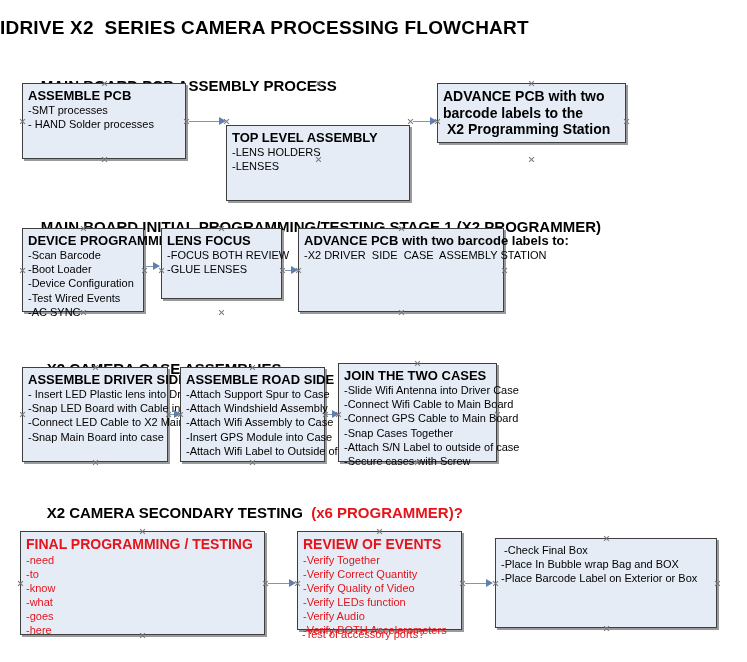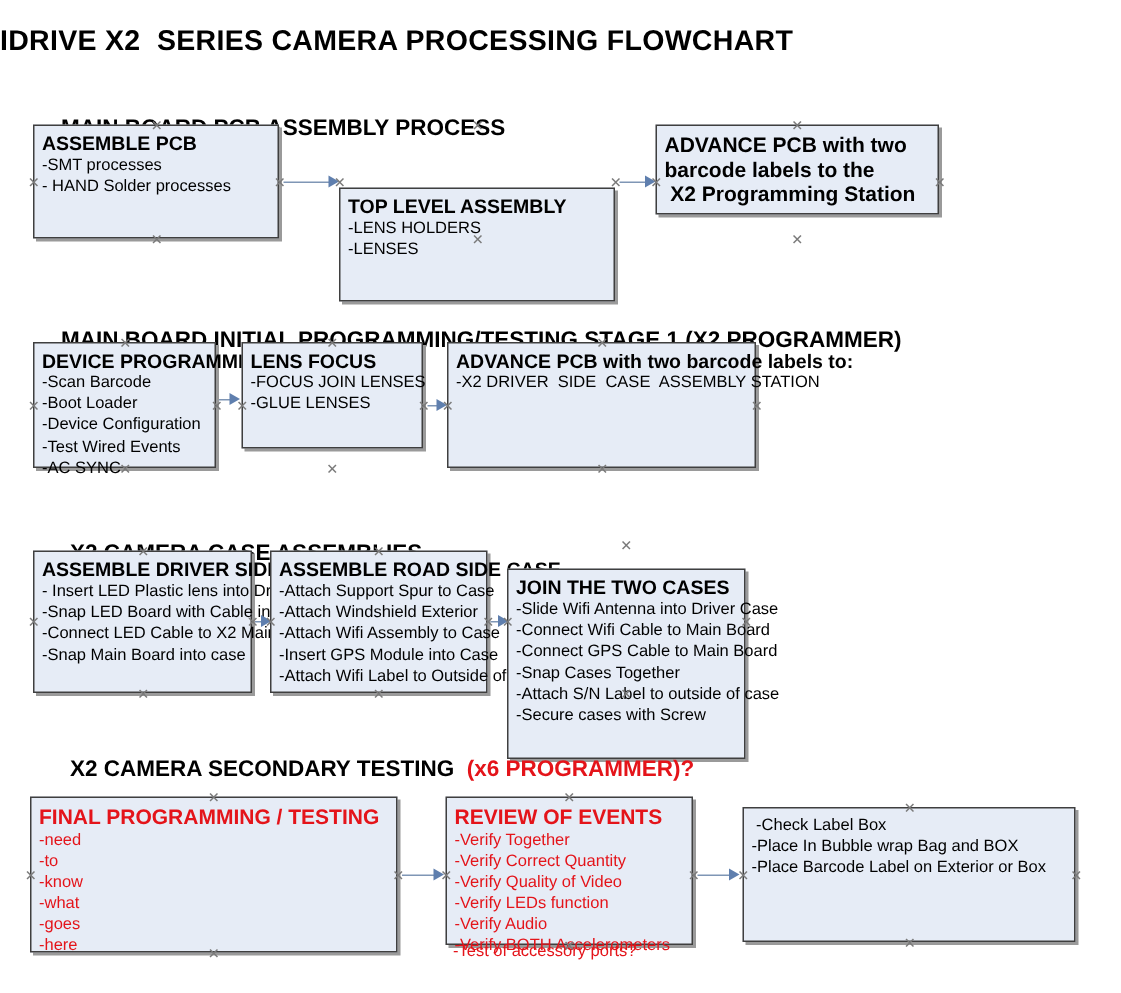--- a/index.html
+++ b/index.html
@@ -177,21 +177,21 @@
   <div class="handle" style="left:83px; top:312px;"></div>
   <div class="handle" style="left:22px; top:270px;"></div>
   <div class="handle" style="left:144px; top:270px;"></div>
 
   <div class="arrow-line" style="left:146px; top:266px; width:8px;"></div>
   <div class="arrow-head" style="left:153px; top:266px;"></div>
 
   <div class="node" style="left:161px; top:228px; width:121px; height:71px;">
     <div class="body">
       <div class="head">LENS FOCUS</div>
-      <div class="line">-FOCUS JOIN LENSES</div>
+      <div class="line">-FOCUS BOTH REVIEW</div>
       <div class="line">-GLUE LENSES</div>
     </div>
   </div>
   <div class="handle" style="left:221px; top:228px;"></div>
   <div class="handle" style="left:221px; top:312px;"></div>
   <div class="handle" style="left:161px; top:270px;"></div>
   <div class="handle" style="left:282px; top:270px;"></div>
 
   <div class="arrow-line" style="left:285px; top:270px; width:7px;"></div>
   <div class="arrow-head" style="left:291px; top:270px;"></div>
@@ -225,35 +225,35 @@
   <div class="handle" style="left:22px; top:414px;"></div>
   <div class="handle" style="left:168px; top:414px;"></div>
 
   <div class="arrow-line" style="left:170px; top:414px; width:6px;"></div>
   <div class="arrow-head" style="left:174px; top:414px;"></div>
 
   <div class="node" style="left:180px; top:367px; width:145px; height:95px;">
     <div class="body">
       <div class="head">ASSEMBLE ROAD SIDE CASE</div>
       <div class="line">-Attach Support Spur to Case</div>
-      <div class="line">-Attach Windshield Exterior</div>
+      <div class="line">-Attach Windshield Assembly</div>
       <div class="line">-Attach Wifi Assembly to Case</div>
       <div class="line">-Insert GPS Module into Case</div>
       <div class="line">-Attach Wifi Label to Outside of Case</div>
     </div>
   </div>
   <div class="handle" style="left:252px; top:367px;"></div>
   <div class="handle" style="left:252px; top:462px;"></div>
   <div class="handle" style="left:180px; top:414px;"></div>
   <div class="handle" style="left:325px; top:414px;"></div>
 
   <div class="arrow-line" style="left:327px; top:414px; width:7px;"></div>
   <div class="arrow-head" style="left:332px; top:414px;"></div>
 
-  <div class="node" style="left:338px; top:379px; width:159px; height:127px;">
+  <div class="node" style="left:338px; top:363px; width:159px; height:99px;">
     <div class="body">
       <div class="head">JOIN THE TWO CASES</div>
       <div class="line">-Slide Wifi Antenna into Driver Case</div>
       <div class="line">-Connect Wifi Cable to Main Board</div>
       <div class="line">-Connect GPS Cable to Main Board</div>
       <div class="line">-Snap Cases Together</div>
       <div class="line">-Attach S/N Label to outside of case</div>
       <div class="line">-Secure cases with Screw</div>
     </div>
   </div>
@@ -300,21 +300,21 @@
   <div class="handle" style="left:379px; top:531px;"></div>
   <div class="handle" style="left:379px; top:630px;"></div>
   <div class="handle" style="left:297px; top:583px;"></div>
   <div class="handle" style="left:462px; top:583px;"></div>
 
   <div class="arrow-line" style="left:465px; top:583px; width:22px;"></div>
   <div class="arrow-head" style="left:486px; top:583px;"></div>
 
   <div class="node" style="left:495px; top:538px; width:222px; height:90px;">
     <div class="body">
-      <div class="line"> -Check Label Box</div>
+      <div class="line"> -Check Final Box</div>
       <div class="line">-Place In Bubble wrap Bag and BOX</div>
       <div class="line">-Place Barcode Label on Exterior or Box</div>
     </div>
   </div>
   <div class="handle" style="left:606px; top:538px;"></div>
   <div class="handle" style="left:606px; top:628px;"></div>
   <div class="handle" style="left:495px; top:583px;"></div>
   <div class="handle" style="left:717px; top:583px;"></div>
 
 </div>

